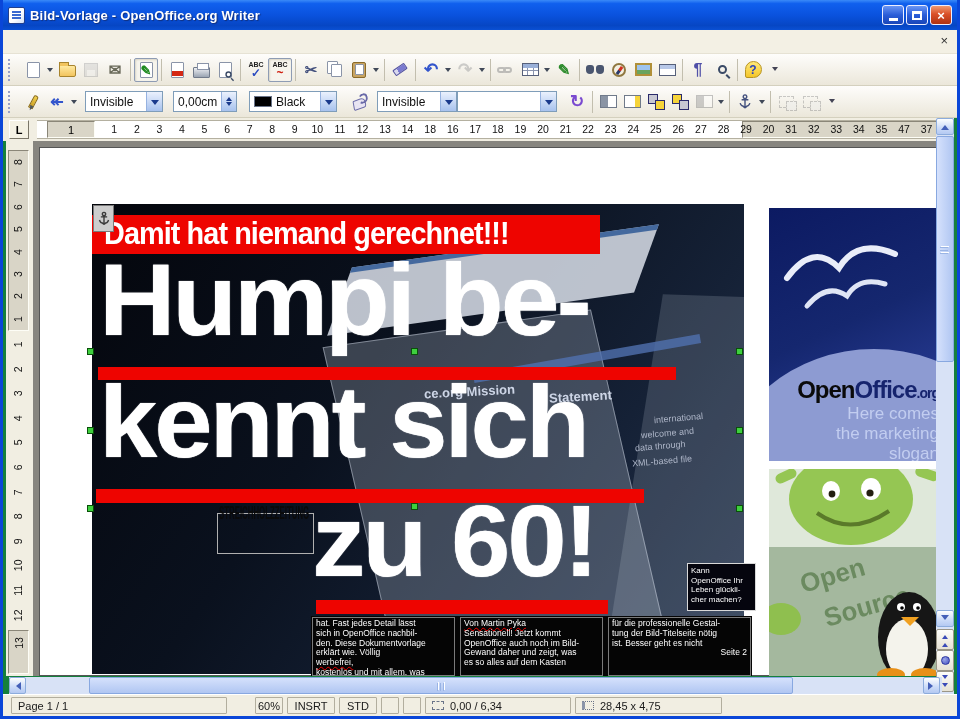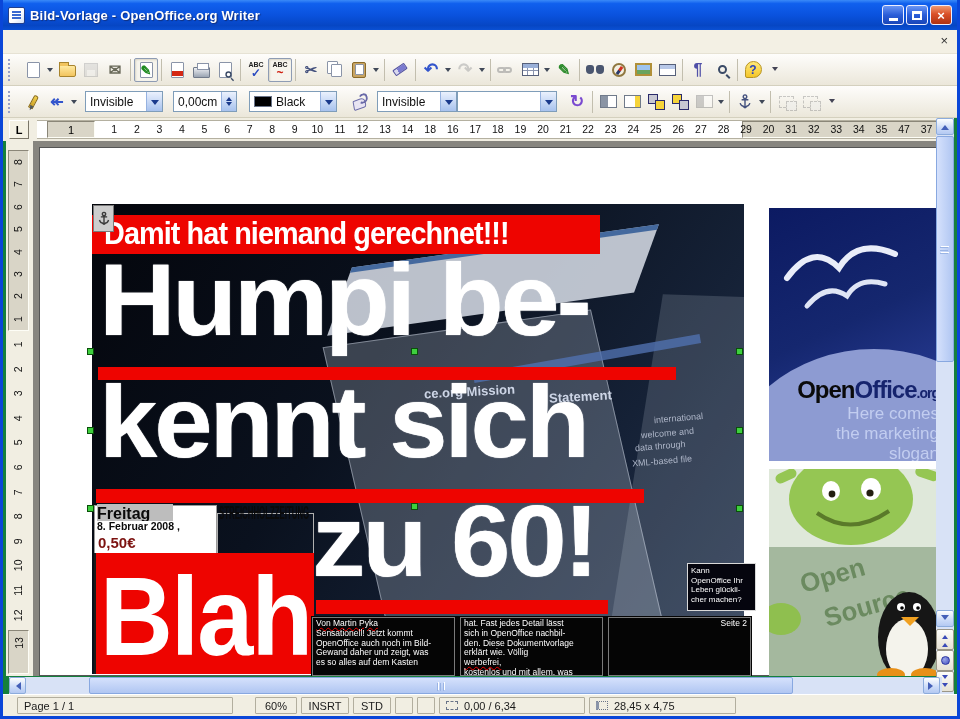--- a/index.html
+++ b/index.html
@@ -178,23 +178,23 @@
 .dot{width:9px;height:9px;border-radius:50%;background:radial-gradient(circle at 35% 35%,#9aa6e8,#4450c0);border:1px solid #2a34a0}
 #hsb{position:absolute;left:6px;top:677px;width:933px;height:17px;background:#d8e2f6}
 #hsb-lf{left:0;top:0;width:17px;height:17px}
 #hsb-rt{left:914px;top:0;width:17px;height:17px}
 #hthumb{position:absolute;left:80px;top:0;width:704px;height:17px;background:linear-gradient(180deg,#d5e1fc,#b0c6f2);border:1px solid #88a8e0;border-radius:2px}
 #hthumb::after{content:"";position:absolute;top:4px;left:50%;width:1px;height:8px;box-shadow:-3px 0 0 #fff,0 0 0 #fff,3px 0 0 #fff,-4px 1px 0 #9ab4e4,-1px 1px 0 #9ab4e4,2px 1px 0 #9ab4e4}
 
 
 #status{position:absolute;left:0;right:0;bottom:0;height:22px;background:#f1eee2;border-top:1px solid #fff;display:flex;align-items:center;font-size:11px;color:#1a1a1a}
 .scell{border:1px solid #b2ae9e;border-radius:1px;height:17px;display:flex;align-items:center;padding:0 6px;margin-left:4px;flex:none;background:#f1eee2}
-#sc-page{width:216px;margin-left:14px}
+#sc-page{width:216px;margin-left:8px}
 #sc-style{width:212px}
-#sc-zoom{width:42px;justify-content:center;margin-left:22px}
+#sc-zoom{width:28px;justify-content:center;margin-left:28px}
 #sc-ins{width:48px;justify-content:center}
 #sc-sel{width:38px;justify-content:center}
 .scell.empty{width:18px}
 #sc-pos{width:146px}
 #sc-size{width:147px}
 .posico{width:12px;height:9px;border:1px dashed #6a7488;margin-right:6px;flex:none}
 .sizeico{width:12px;height:9px;border:1px dotted #6a7488;border-left:3px solid #8a94a8;margin-right:6px;flex:none}
 u{text-decoration:underline}
 </style>
 </head>
@@ -553,53 +553,52 @@
 
       <div id="banner"><b>Damit hat niemand gerechnet!!!</b></div>
 
       <div class="hl" id="hl1">Humpi be-</div>
       <div class="redbar" style="left:58px;top:219px;width:578px;height:13px"></div>
       <div class="hl" id="hl2">kennt sich</div>
       <div class="redbar" style="left:56px;top:341px;width:548px;height:14px"></div>
       <div class="hl" id="hl3">zu 60!</div>
       <div class="redbar" style="left:276px;top:452px;width:292px;height:14px"></div>
 
-      <div id="dateframe">
-        <div id="dayblock">Freitag</div>
-        <div id="dateline">8. Februar 2008 ,</div>
-        <div id="price">0,50€</div>
-      </div>
       <div id="emptyframe"></div>
       <div id="mhsub">STREICHHOLZZEITUNG</div>
 
-      <div id="blah"><b>Blah</b></div>
 
       <div id="strip">
-        <div class="acol">
-          <span class="misspell">Von Martin Pyka</span>
-          <span style="display:block">
-              <span>Sensationell! Jetzt kommt</span>
-              <span>OpenOffice auch noch im Bild-</span>
-              <span>Gewand daher und zeigt, was</span>
-              <span>es so alles auf dem Kasten</span>
-            </span>
-        </div>
         <div class="acol">
           <span style="display:block">
               <span>hat. Fast jedes Detail lässt</span>
               <span>sich in OpenOffice nachbil-</span>
               <span>den. Diese Dokumentvorlage</span>
             </span>
           <span style="white-space:nowrap">
               <span>erklärt wie. Völlig </span>
               <span class="misspell">werbefrei,</span>
             </span>
           <span style="display:block;white-space:nowrap">kostenlos und mit allem, was</span>
         </div>
         <div class="acol">
+          <span class="misspell">Von Martin Pyka</span>
+          <span style="display:block">
+              <span>Sensationell! Jetzt kommt</span>
+              <span>OpenOffice auch noch im Bild-</span>
+              <span>Gewand daher und zeigt, was</span>
+              <span>es so alles auf dem Kasten</span>
+            </span>
+        </div>
+        <div class="acol">
+          <span style="display:block">
+              <span>für die professionelle Gestal-</span>
+              <span>tung der Bild-Titelseite nötig</span>
+              <span>ist. Besser geht es nicht</span>
+            </span>
           <span class="pgref">Seite 2</span>
         </div>
       </div>
 
       <div id="teaser">
           <span>Kann</span>
           <span>OpenOffice Ihr</span>
           <span>Leben glückli-</span>
           <span>cher machen?</span>
         </div>

